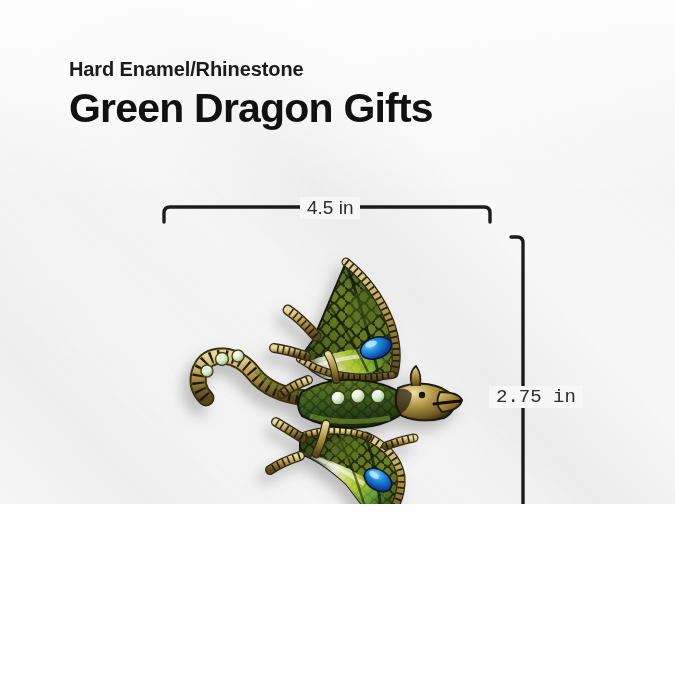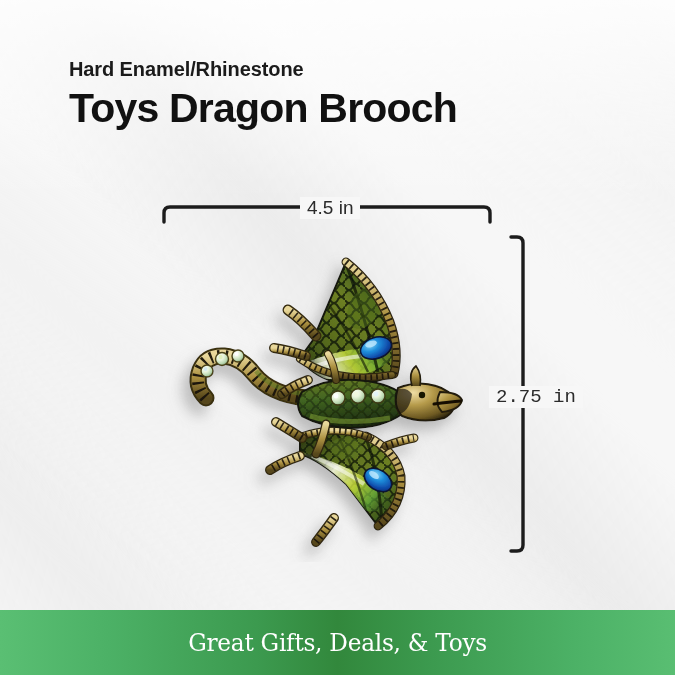--- a/index.html
+++ b/index.html
@@ -3,21 +3,21 @@
 <meta charset="utf-8">
 <style>
   * { box-sizing: border-box; margin: 0; padding: 0; }
   html, body {
     width: 675px; height: 675px;
     font-family: "Liberation Sans", sans-serif;
     overflow: hidden;
   }
   #page {
     position: relative;
-    width: 675px; height: 675px;
+    width: 675px; height: 504px;
     background: #f8f8f8;
     overflow: hidden;
   }
   
   .bg-base {
     position: absolute; inset: 0;
     background: #f7f7f7;
   }
   .streaks {
     position: absolute; inset: -30%;
@@ -103,21 +103,21 @@
 
 <div id="page">
 
   <div class="bg-base"></div>
   <div class="streaks"></div>
   <div class="streaks2"></div>
   <div class="vignette-top"></div>
 
   <div class="header">
     <div class="subtitle">Hard Enamel/Rhinestone</div>
-    <div class="title">Toys Dragon Brooch</div>
+    <div class="title">Green Dragon Gifts</div>
   </div>
 
   <div class="product">
     <svg viewBox="0 0 340 340" width="340" height="340">
       <defs>
         <linearGradient id="goldG" x1="0" y1="0" x2="1" y2="1">
           <stop offset="0%" stop-color="#e3cf8c"></stop>
           <stop offset="35%" stop-color="#b29745"></stop>
           <stop offset="70%" stop-color="#7d6526"></stop>
           <stop offset="100%" stop-color="#imaginary"></stop>
@@ -337,17 +337,14 @@
     <svg width="675" height="675" style="position:absolute;left:0;top:0">
 
       <path d="M164 222 L164 213 Q164 207 170 207 L484 207 Q490 207 490 213 L490 222" fill="none" stroke="#1c1c1c" stroke-width="3.4" stroke-linecap="round"></path>
 
       <path d="M511 237 L517 237 Q523 237 523 243 L523 545 Q523 551 517 551 L511 551" fill="none" stroke="#1c1c1c" stroke-width="3.4" stroke-linecap="round"></path>
     </svg>
     <div class="dim-label" id="label-width">4.5 in</div>
     <div class="dim-label" id="label-height">2.75 in</div>
   </div>
 
-  <div class="footer">
-    <div class="footer-text">Great Gifts, Deals, &amp; Toys</div>
-  </div>
 
 </div>
 
 </body></html>

